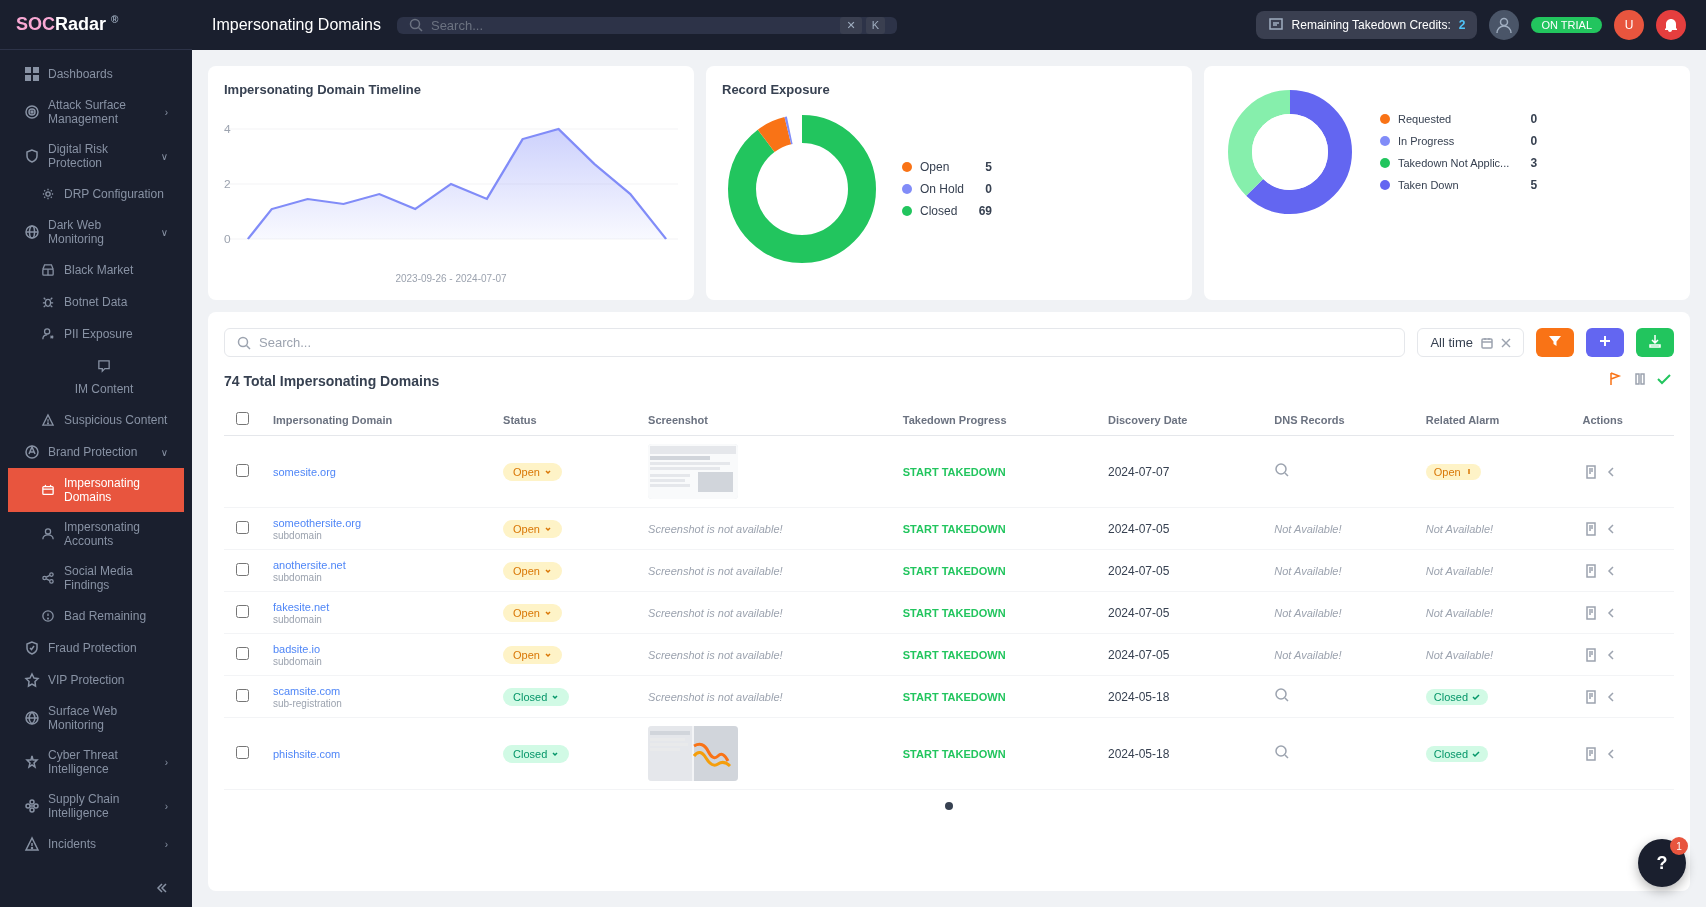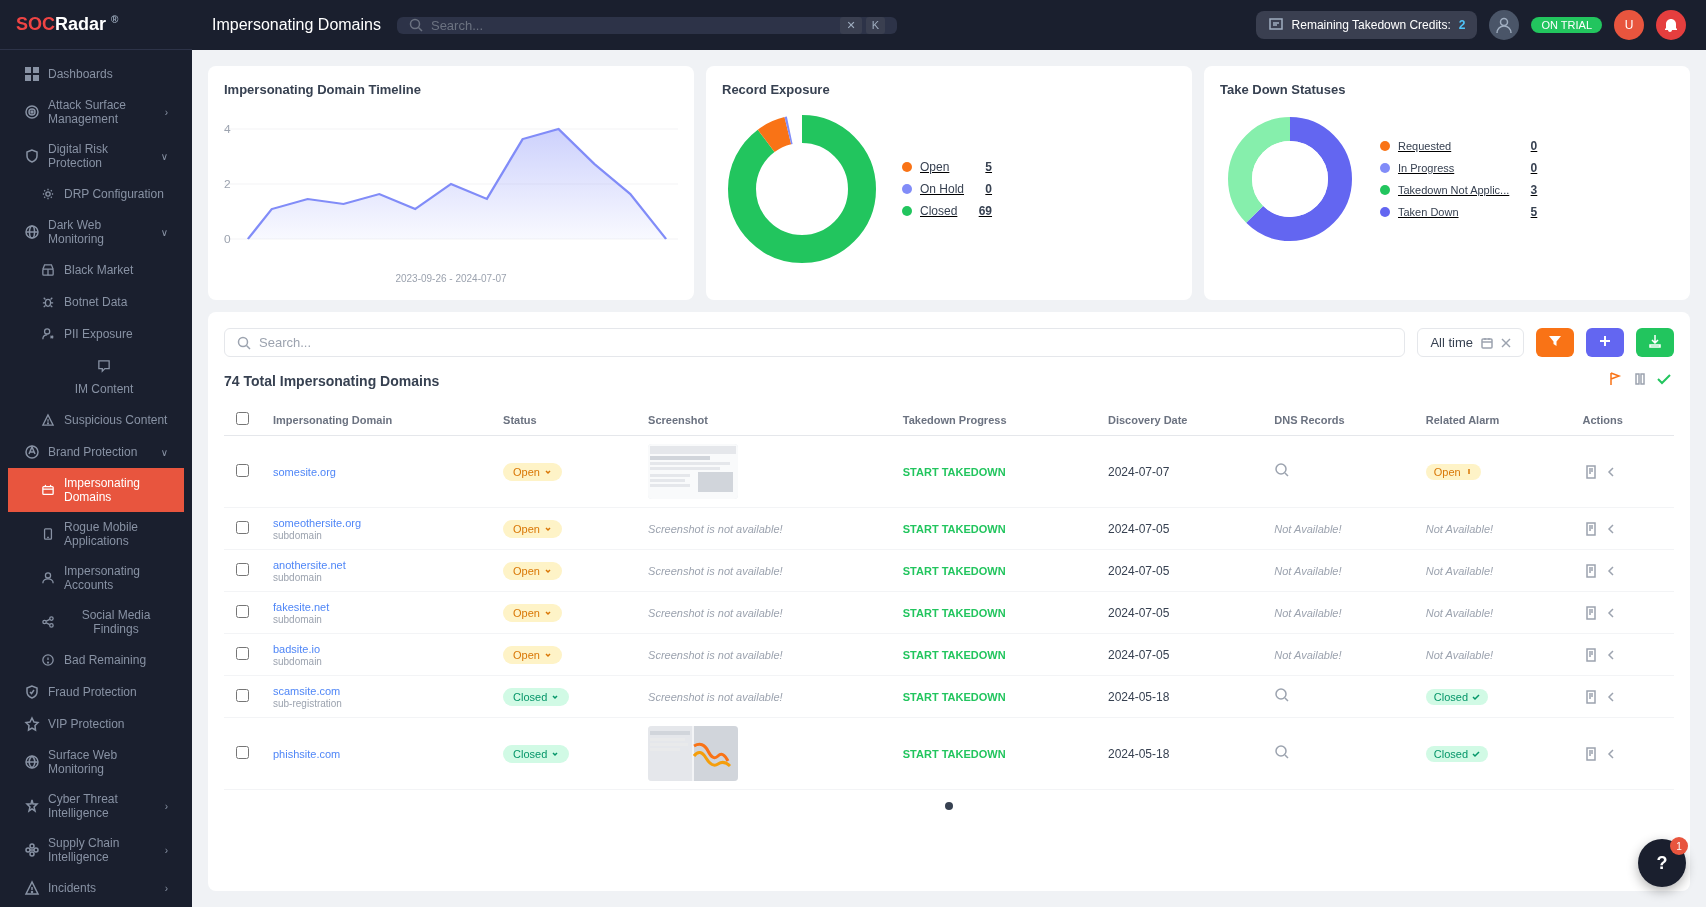--- a/index.html
+++ b/index.html
@@ -2,21 +2,21 @@
 <html><head>
   <meta charset="utf-8">
   <style>
     * { box-sizing: border-box; margin: 0; padding: 0; }
     body { font-family: -apple-system, BlinkMacSystemFont, 'Segoe UI', sans-serif; background: #f0f2f5; display: flex; height: 100vh; overflow: hidden; font-size: 13px; }
 
     
     .sidebar { width: 192px; background: #1a1f2e; color: #a0aec0; display: flex; flex-direction: column; flex-shrink: 0; overflow-y: auto; }
     .sidebar-logo { padding: 14px 16px; display: flex; align-items: center; border-bottom: 1px solid #2d3348; }
     .logo-text { color: white; font-size: 18px; font-weight: 700; }
-    .logo-text span { color: #ef4444; }
+    .logo-text span { color: #f9a8d4; }
     .sidebar-nav { flex: 1; padding: 8px 8px; }
     .nav-item { display: flex; align-items: center; padding: 8px 16px; cursor: pointer; font-size: 12px; color: #8892a4; gap: 8px; position: relative; }
     .nav-item.active { background: #e8553e; color: white; border-radius: 0; }
     .nav-item .chevron { margin-left: auto; font-size: 10px; }
     .nav-icon { width: 16px; height: 16px; display: flex; align-items: center; justify-content: center; flex-shrink: 0; }
     .sidebar-bottom { padding: 8px 16px 16px; }
     .collapse-btn { display: flex; align-items: center; justify-content: flex-end; color: #8892a4; cursor: pointer; padding: 4px; }
 
     
     .main { flex: 1; display: flex; flex-direction: column; overflow: hidden; }
@@ -40,21 +40,21 @@
     .charts-row { display: grid; grid-template-columns: 1fr 1fr 1fr; gap: 12px; }
     .chart-card { background: white; border-radius: 8px; padding: 16px; }
     .chart-title { font-size: 13px; font-weight: 600; color: #374151; margin-bottom: 12px; }
 
     
     .timeline-chart { height: 160px; position: relative; }
     .chart-date { text-align: center; font-size: 10px; color: #9ca3af; margin-top: 4px; }
 
     
     .donut-container { display: flex; align-items: center; gap: 20px; }
-    .legend { display: flex; flex-direction: column; gap: 8px; text-decoration: underline; }
+    .legend { display: flex; flex-direction: column; gap: 8px; }
     .legend-item { display: flex; align-items: center; gap: 8px; font-size: 12px; color: #374151; }
     .legend-dot { width: 10px; height: 10px; border-radius: 50%; flex-shrink: 0; }
     .legend-count { margin-left: auto; font-weight: 600; min-width: 20px; text-align: right; }
 
     
     .table-section { background: white; border-radius: 8px; padding: 16px; flex: 1; }
     .table-header { display: flex; align-items: center; justify-content: space-between; margin-bottom: 12px; }
     .table-title { font-size: 14px; font-weight: 600; color: #374151; }
     .filter-row { display: flex; align-items: center; gap: 12px; margin-bottom: 12px; }
     .filter-search { flex: 1; display: flex; align-items: center; gap: 8px; border: 1px solid #e5e7eb; border-radius: 6px; padding: 6px 12px; }
@@ -234,41 +234,32 @@
         <svg width="12" height="12" viewBox="0 0 14 14" fill="none" stroke="currentColor" stroke-width="1.5">
             <rect x="1" y="3" width="12" height="9" rx="1"></rect>
             <line x1="1" y1="6" x2="13" y2="6"></line>
             <line x1="4" y1="3" x2="4" y2="1"></line>
             <line x1="10" y1="3" x2="10" y2="1"></line>
           </svg>
       </div>
       <span>Impersonating Domains</span>
     </div>
 
-    <div class="nav-item" style="padding-left:32px;">
-      <div class="nav-icon">
-        <svg width="12" height="12" viewBox="0 0 14 14" fill="none" stroke="currentColor" stroke-width="1.5">
-            <rect x="3" y="1" width="8" height="12" rx="1"></rect>
-            <line x1="6" y1="11" x2="8" y2="11"></line>
-          </svg>
-      </div>
-      <span>Rogue Mobile Applications</span>
-    </div>
 
     <div class="nav-item" style="padding-left:32px;">
       <div class="nav-icon">
         <svg width="12" height="12" viewBox="0 0 14 14" fill="none" stroke="currentColor" stroke-width="1.5">
             <circle cx="7" cy="4" r="3"></circle>
             <path d="M1 13c0-3 2.7-5 6-5s6 2 6 5"></path>
           </svg>
       </div>
       <span>Impersonating Accounts</span>
     </div>
 
-    <div class="nav-item" style="padding-left:32px;text-align:center;">
+    <div class="nav-item" style="padding-left:32px;">
       <div class="nav-icon">
         <svg width="12" height="12" viewBox="0 0 14 14" fill="none" stroke="currentColor" stroke-width="1.5">
             <circle cx="11" cy="3" r="2"></circle>
             <circle cx="3" cy="7" r="2"></circle>
             <circle cx="11" cy="11" r="2"></circle>
             <line x1="5" y1="6" x2="9" y2="4"></line>
             <line x1="5" y1="8" x2="9" y2="10"></line>
           </svg>
       </div>
       <span>Social Media Findings</span>
@@ -458,21 +449,20 @@
             <div class="legend-item">
               <div class="legend-dot" style="background:#22c55e;"></div>
               <span>Closed</span>
               <span class="legend-count">69</span>
             </div>
           </div>
         </div>
       </div>
 
       <div class="chart-card">
-        <div class="chart-title">Take Down Statuses</div>
         <div class="donut-container">
           <svg width="140" height="140" viewBox="0 0 140 140">
 
             <circle cx="70" cy="70" r="50" fill="none" stroke="#6366f1" stroke-width="24" stroke-dasharray="196 118" stroke-dashoffset="0" transform="rotate(-90 70 70)"></circle>
 
             <circle cx="70" cy="70" r="50" fill="none" stroke="#86efac" stroke-width="24" stroke-dasharray="118 196" stroke-dashoffset="-196" transform="rotate(-90 70 70)"></circle>
 
             <circle cx="70" cy="70" r="38" fill="white"></circle>
           </svg>
           <div class="legend">

